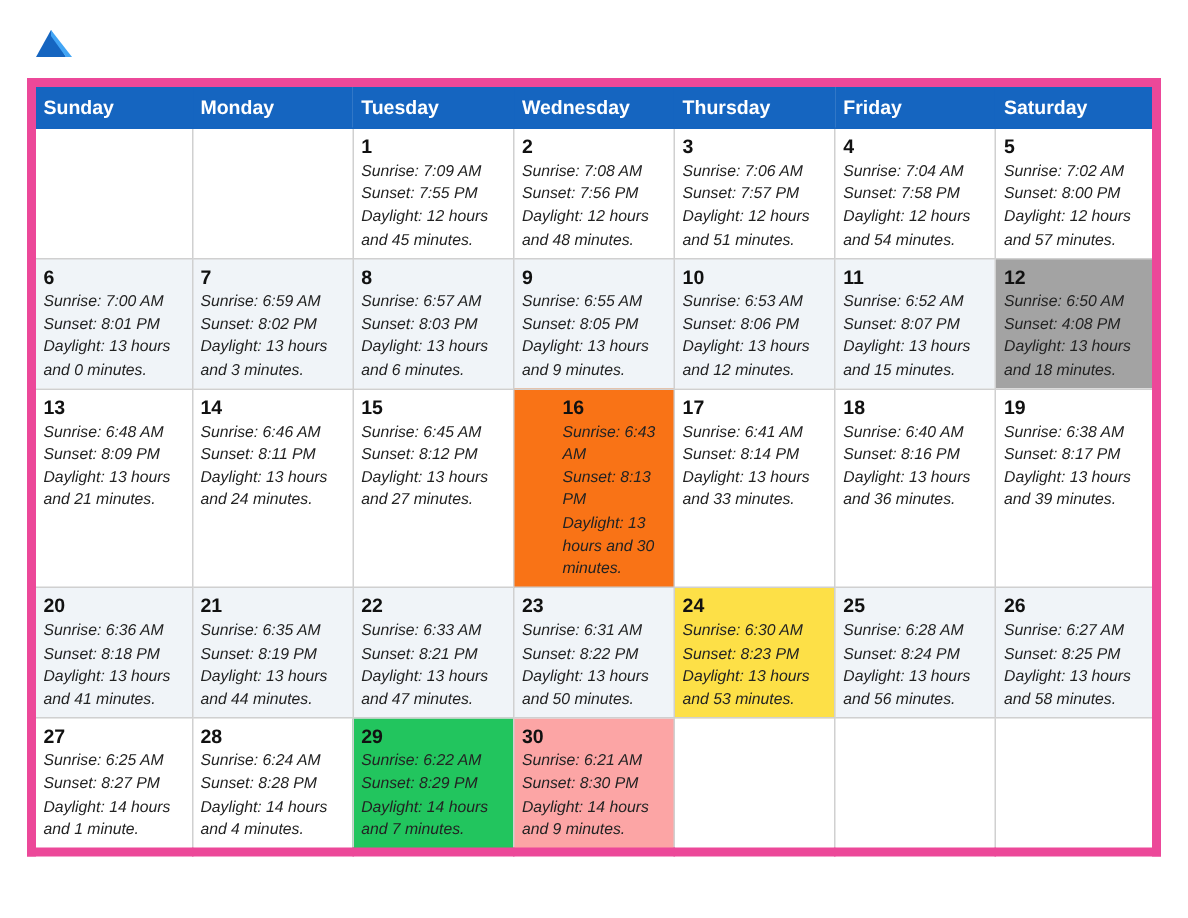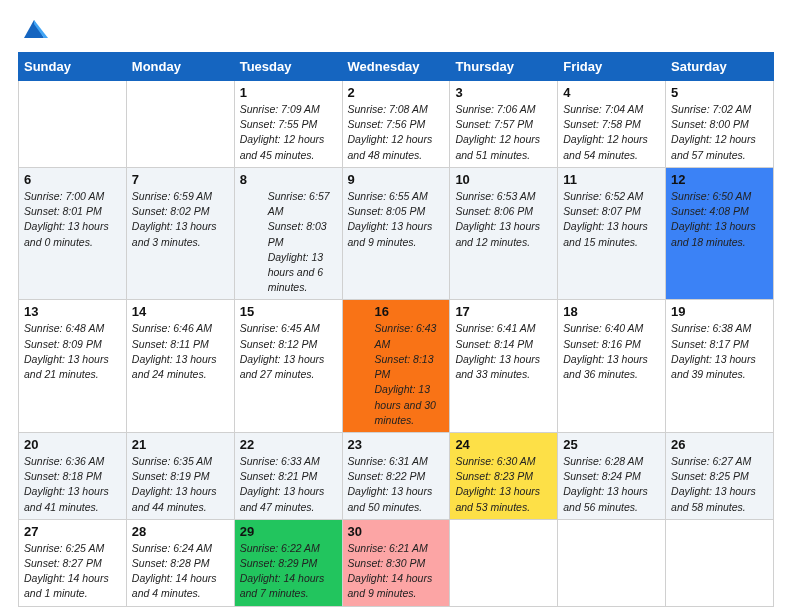--- a/index.html
+++ b/index.html
@@ -57,21 +57,21 @@
       color: #1a1a2e;
       line-height: 1.1;
     }
     .location {
       font-size: 15px;
       color: #333;
     }
     .calendar {
       width: 100%;
       border-collapse: collapse;
-      border: 1px solid #ec4899;
+      border: 6px solid #ec4899;
     }
     .calendar th {
       background: #1565c0;
       color: #fff;
       font-size: 13px;
       font-weight: bold;
       padding: 6px 5px;
       text-align: left;
       border: 1px solid #1565c0;
     }
@@ -183,21 +183,21 @@
 Daylight: 13 hours and 0 minutes.</div>
           </td>
           <td style="background: rgb(240, 244, 248);">
             <div class="day-number">7</div>
             <div class="day-info" style="white-space: pre-line;">Sunrise: 6:59 AM
 Sunset: 8:02 PM
 Daylight: 13 hours and 3 minutes.</div>
           </td>
           <td style="background: rgb(240, 244, 248);">
             <div class="day-number">8</div>
-            <div class="day-info" style="white-space: pre-line; margin-left: 28px;">Sunrise: 6:57 AM
+            <div class="day-info" style="white-space: pre-line;">Sunrise: 6:57 AM
 Sunset: 8:03 PM
 Daylight: 13 hours and 6 minutes.</div>
           </td>
           <td style="background: rgb(240, 244, 248);">
             <div class="day-number">9</div>
             <div class="day-info" style="white-space: pre-line;">Sunrise: 6:55 AM
 Sunset: 8:05 PM
 Daylight: 13 hours and 9 minutes.</div>
           </td>
           <td style="background: rgb(240, 244, 248);">
@@ -205,21 +205,21 @@
             <div class="day-info" style="white-space: pre-line;">Sunrise: 6:53 AM
 Sunset: 8:06 PM
 Daylight: 13 hours and 12 minutes.</div>
           </td>
           <td style="background: rgb(240, 244, 248);">
             <div class="day-number">11</div>
             <div class="day-info" style="white-space: pre-line;">Sunrise: 6:52 AM
 Sunset: 8:07 PM
 Daylight: 13 hours and 15 minutes.</div>
           </td>
-          <td style="background: #3b82f6;">
+          <td style="background: #a3a3a3;">
             <div class="day-number">12</div>
             <div class="day-info" style="white-space: pre-line;">Sunrise: 6:50 AM
 Sunset: 4:08 PM
 Daylight: 13 hours and 18 minutes.</div>
           </td>
         </tr>
         <tr>
           <td style="background: rgb(255, 255, 255);">
             <div class="day-number">13</div>
             <div class="day-info" style="white-space: pre-line;">Sunrise: 6:48 AM

